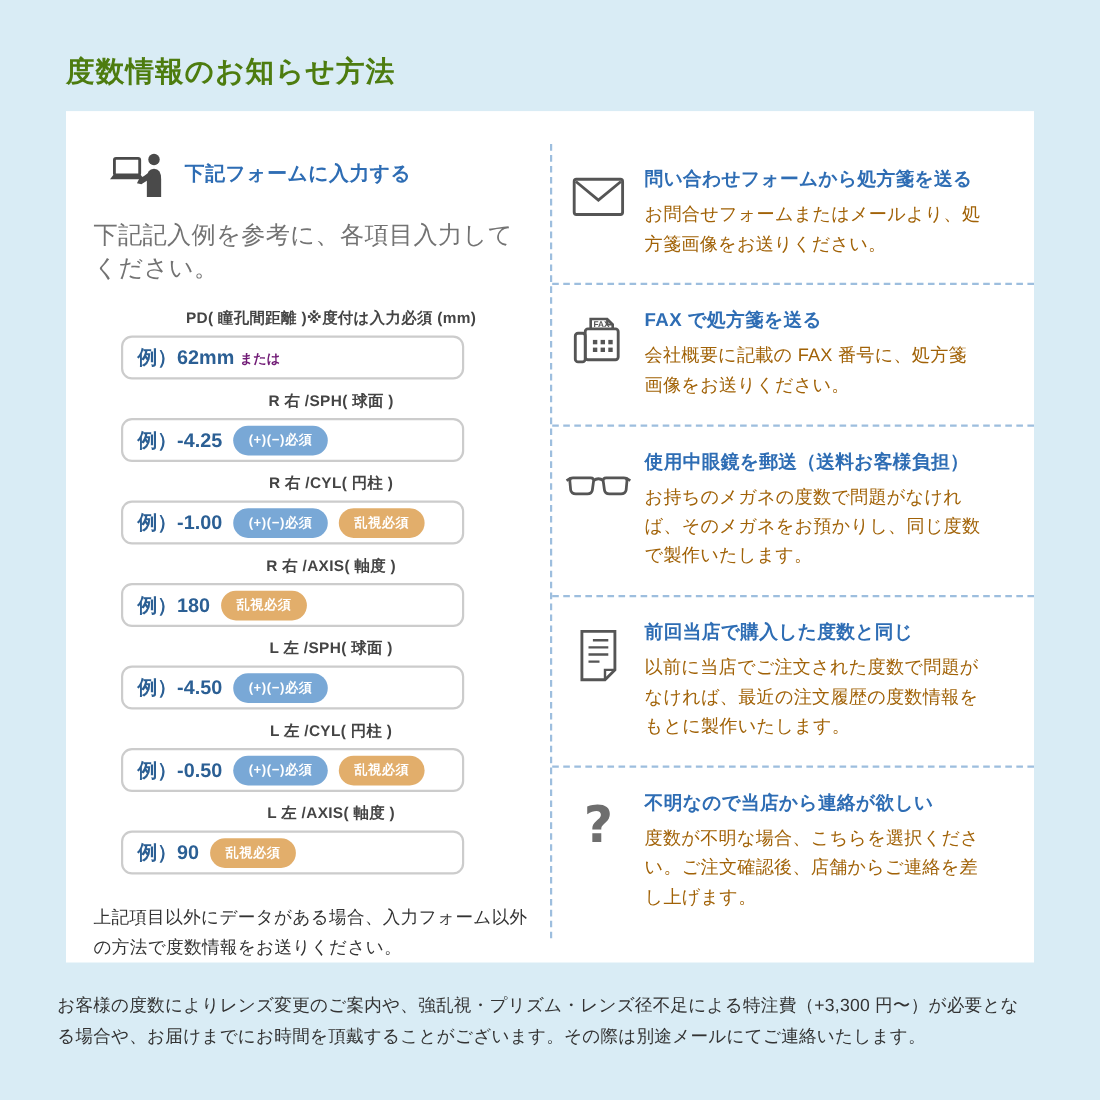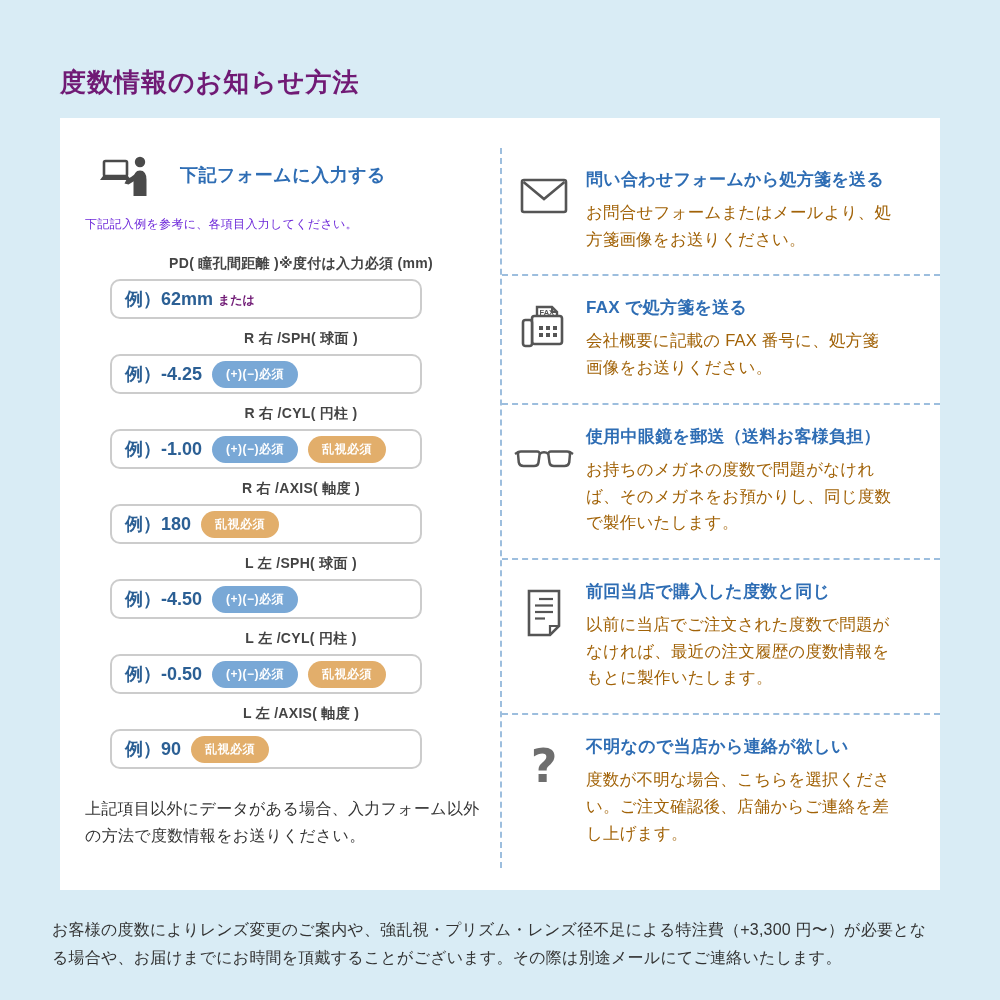--- a/index.html
+++ b/index.html
@@ -5,47 +5,47 @@
   html,body{margin:0;padding:0;}
   body{
     width:1000px;height:1000px;
     background:#d9ecf5;
     font-family:"Liberation Sans","DejaVu Sans",sans-serif;
     color:#333;
     overflow:hidden;
   }
   .page{padding:48px 60px 0;}
   .page-title{
-    font-size:26px;font-weight:bold;color:#701a75;
-    margin:17px 0 18px;letter-spacing:1px;
+    font-size:26px;font-weight:bold;color:#4d7c0f;
+    margin:0 0 18px;letter-spacing:1px;
   }
   .page-desc{
     font-size:16px;line-height:1.7;color:#333;margin:0 0 18px;
     letter-spacing:.3px;
   }
   .panel{
     background:#fff;display:flex;min-height:718px;
   }
   .col-left{
     width:440px;box-sizing:border-box;
     padding:30px 20px 0 25px;
   }
   .col-right{
     flex:1;box-sizing:border-box;
     border-left:2px dashed #9dbede;
     margin:30px 0 22px;
     padding:0 0 0 0;
   }
   
   .form-heading-row{
-    display:flex;align-items:center;gap:28px;
+    display:flex;align-items:center;gap:16px;
     margin:6px 0 20px 15px;
   }
   .form-heading{color:#2e6db4;font-weight:bold;font-size:18px;letter-spacing:.5px;}
-  .intro{font-size:12px;color:#6d28d9;margin:0 0 22px;letter-spacing:.3px;}
+  .intro{font-size:22px;color:#737373;margin:0 0 22px;letter-spacing:.3px;}
   .form{margin-left:25px;}
   .field-label{
     font-size:14px;font-weight:bold;color:#444;
     margin:0 0 6px 12px;letter-spacing:.3px;text-align:center;
   }
   .field-box{
     width:312px;height:40px;box-sizing:border-box;
     border:2px solid #ccc;border-radius:10px;background:#fff;
     display:flex;align-items:center;
     padding:0 10px 0 13px;margin:0 0 11px;

